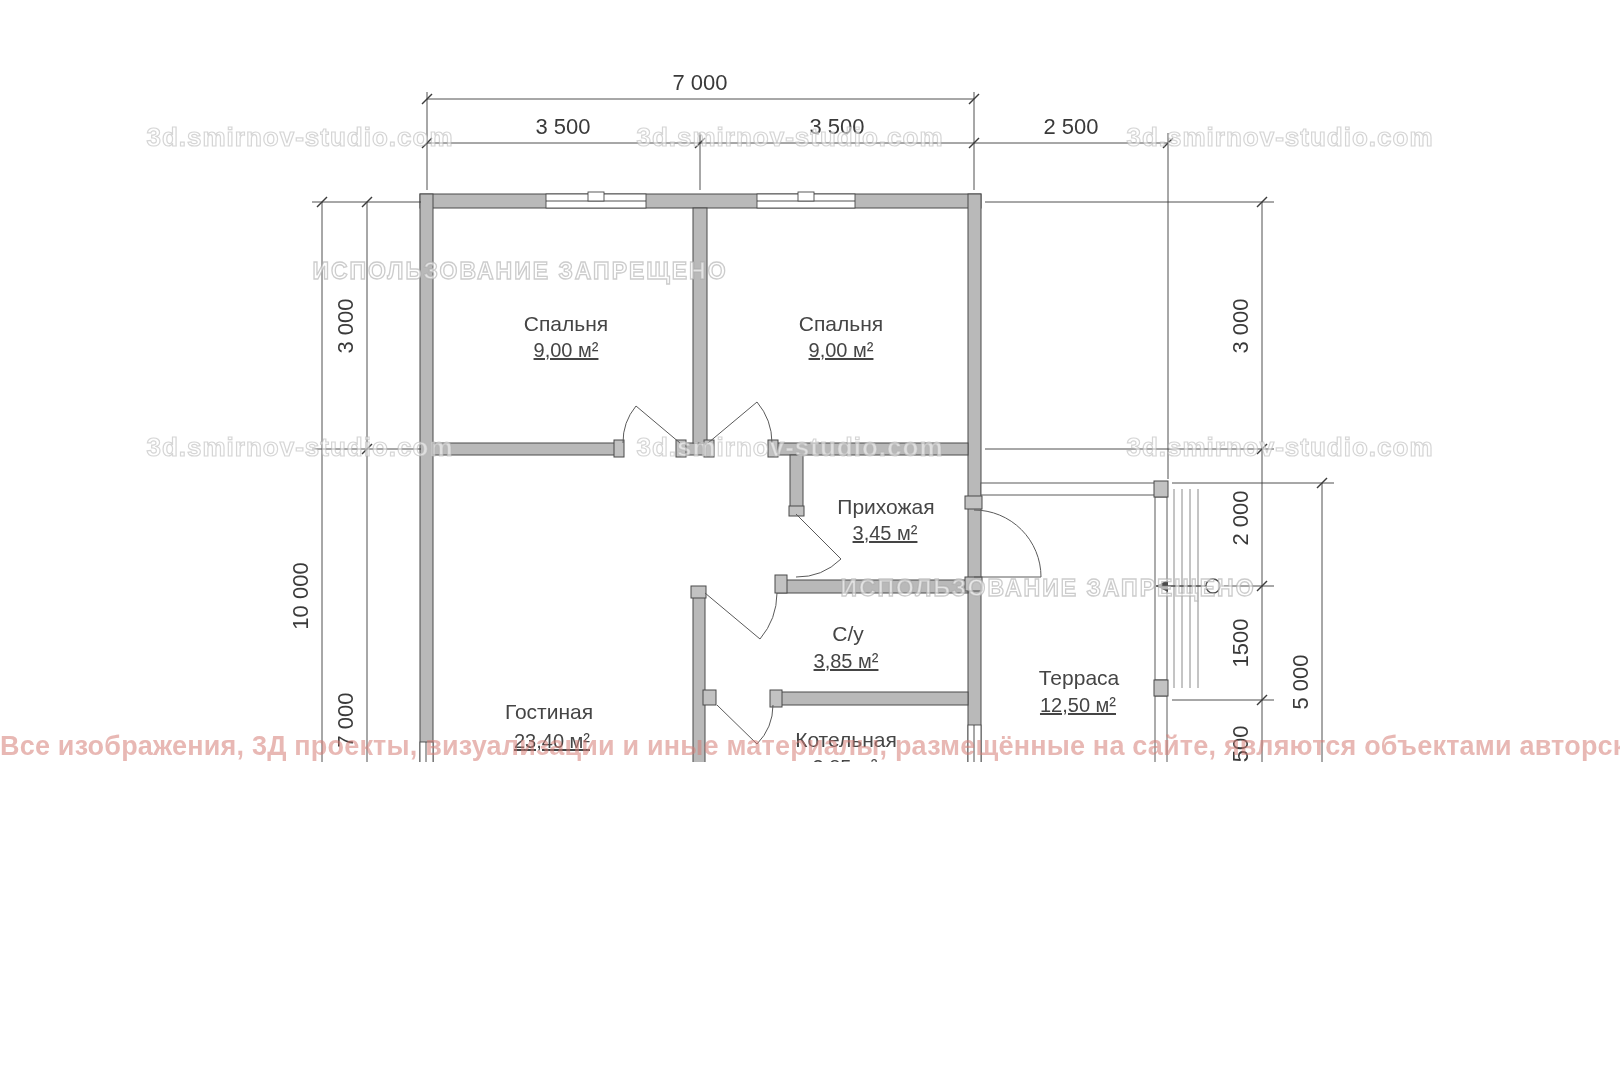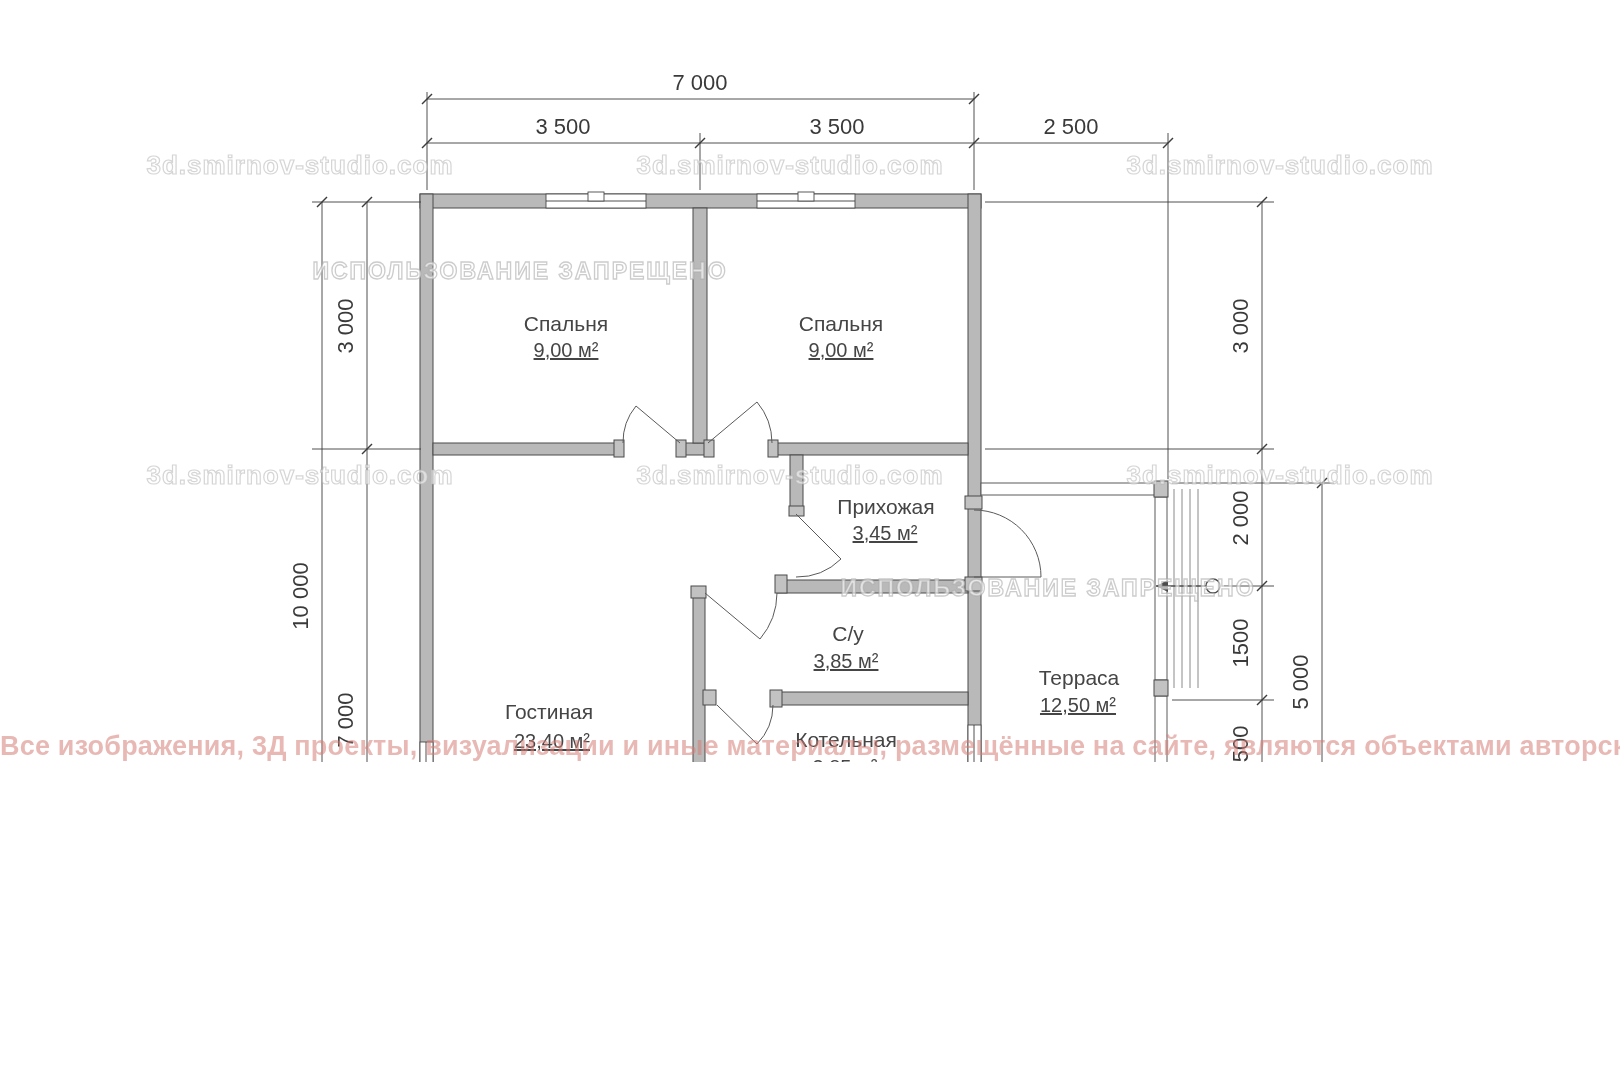--- a/index.html
+++ b/index.html
@@ -20,21 +20,21 @@
   .arrow{stroke:#4a4a4a;stroke-width:1.4;fill:none;}
 
   
   .room-name{font-size:21px;fill:#454545;text-anchor:middle;}
   .room-area{font-size:20px;fill:#454545;text-anchor:middle;text-decoration:underline;}
   .dim-label{font-size:22px;fill:#3a3a3a;text-anchor:middle;}
 
   
   .wm-site{position:absolute;transform:translate(-50%,-50%);white-space:nowrap;
     font-size:26px;font-weight:bold;letter-spacing:1px;
-    color:rgba(255,255,255,0.55);margin-top:28px;-webkit-text-stroke:1.2px rgba(178,178,178,0.55);}
+    color:rgba(255,255,255,0.55);-webkit-text-stroke:1.2px rgba(178,178,178,0.55);}
   .wm-banner{position:absolute;transform:translate(-50%,-50%);white-space:nowrap;
     font-size:23px;font-weight:bold;letter-spacing:2px;
     color:rgba(255,255,255,0.6);-webkit-text-stroke:1.3px rgba(170,170,170,0.6);}
   .legal{position:absolute;left:0;width:1620px;text-align:center;white-space:nowrap;
     font-size:27px;font-weight:600;letter-spacing:0.2px;color:rgba(214,125,118,0.55);}
   .legal .u{text-decoration:underline;margin-left:24px;}
 </style>
 </head>
 <body>
 

